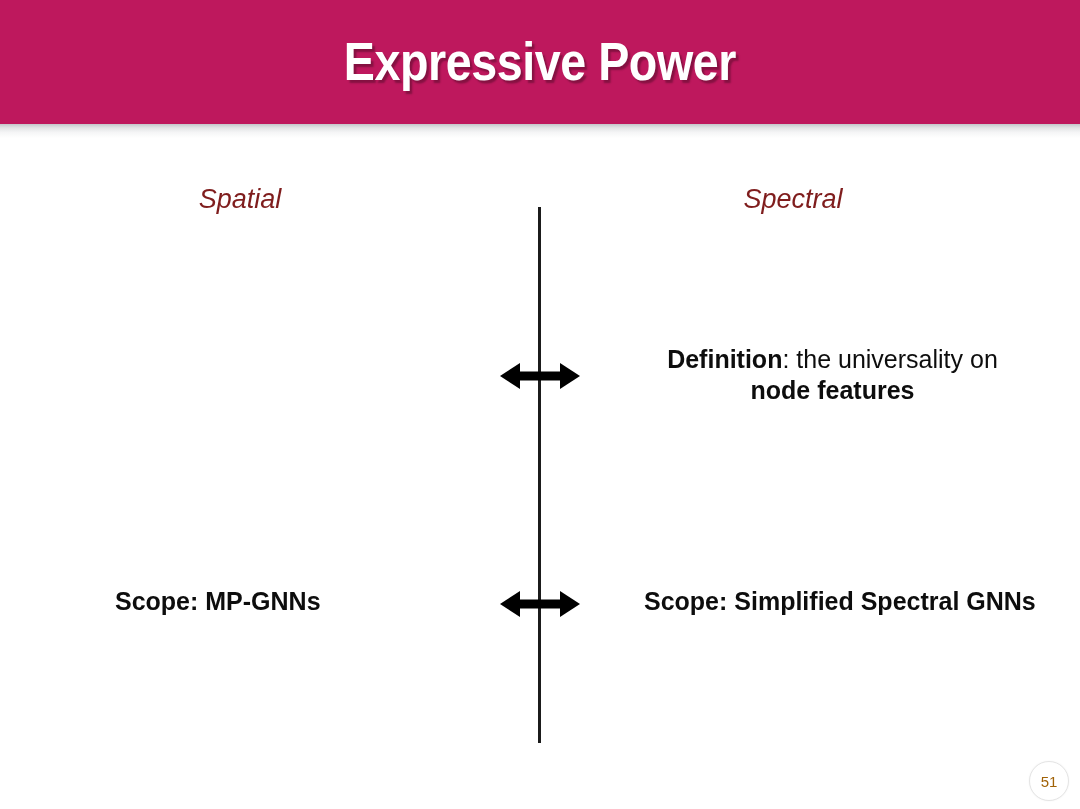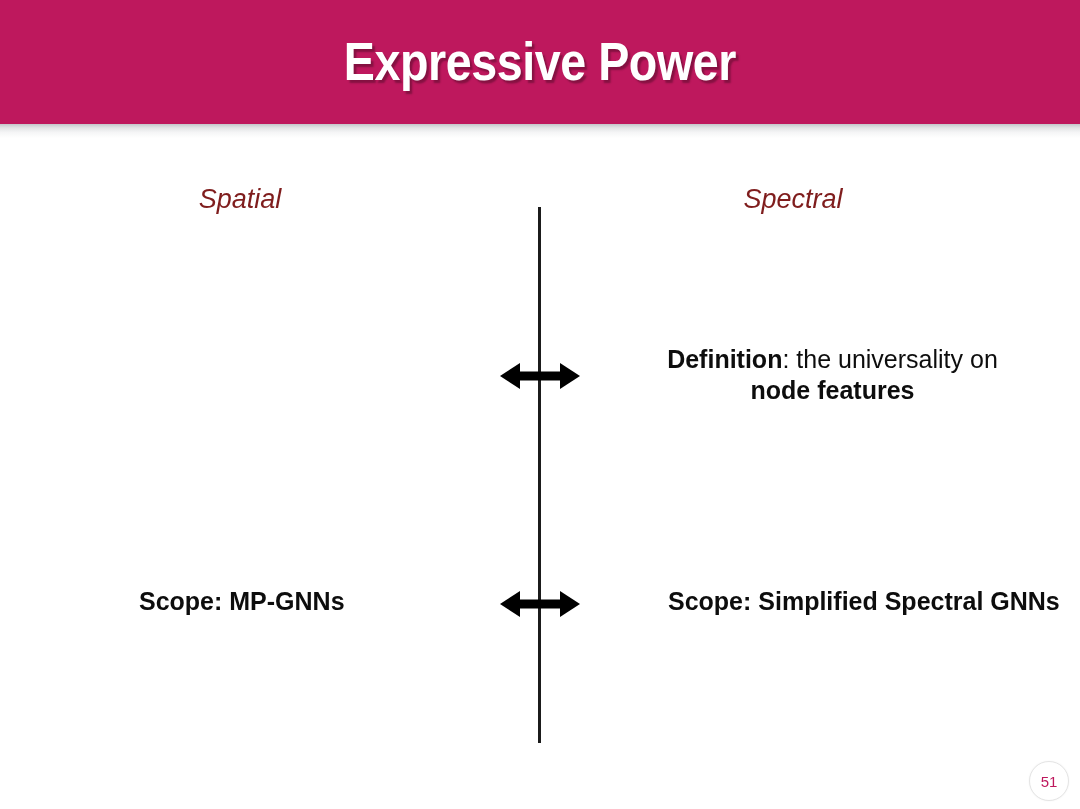--- a/index.html
+++ b/index.html
@@ -109,21 +109,20 @@
     width: 345px;
   }
 
   .scope-block {
     position: absolute;
     font-size: 25px;
     font-weight: 700;
     color: #0d0d0d;
     white-space: nowrap;
     line-height: 1.2;
-    margin-left: 24px;
   }
   #block-scope-spatial  { left: 115px; top: 462px; }  
   #block-scope-spectral { left: 644px; top: 462px; }
 
   
   .arrow-double {
     position: absolute;
     width: 80px;
     height: 34px;
   }
@@ -183,14 +182,14 @@
     <rect x="16" y="12.5" width="48" height="9" fill="#000000"></rect>
     <polygon points="0,17 20,4 20,30" fill="#000000"></polygon>
     <polygon points="80,17 60,4 60,30" fill="#000000"></polygon>
   </svg>
 
   <div class="scope-block" id="block-scope-spectral">Scope: Simplified Spectral GNNs</div>
 
 </div>
 
 <div id="page-badge">
-  <span id="page-badge-number" style="color: #be185d;">51</span>
+  <span id="page-badge-number" style="color: #a16207;">51</span>
 </div>
 
 </body></html>

